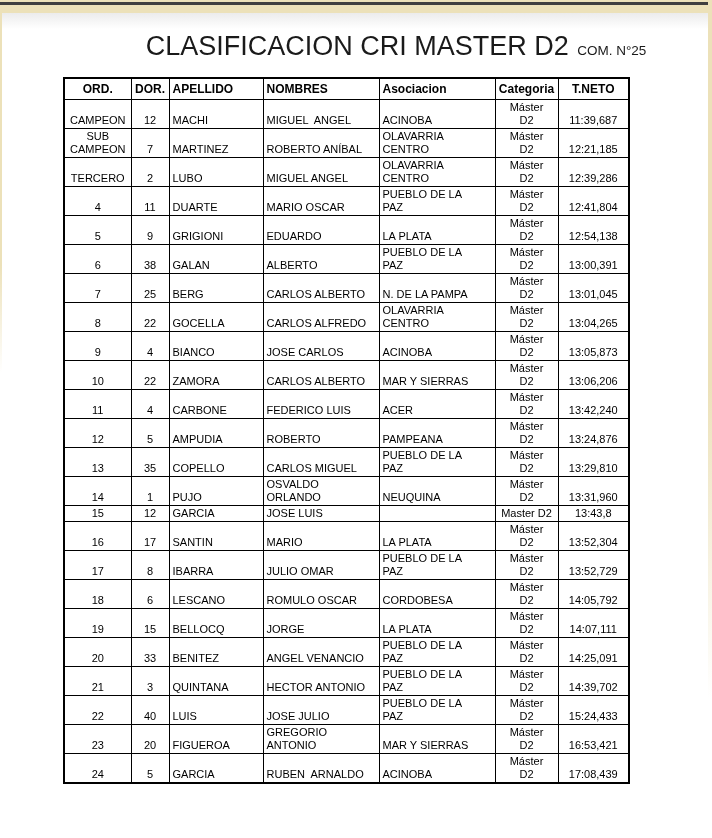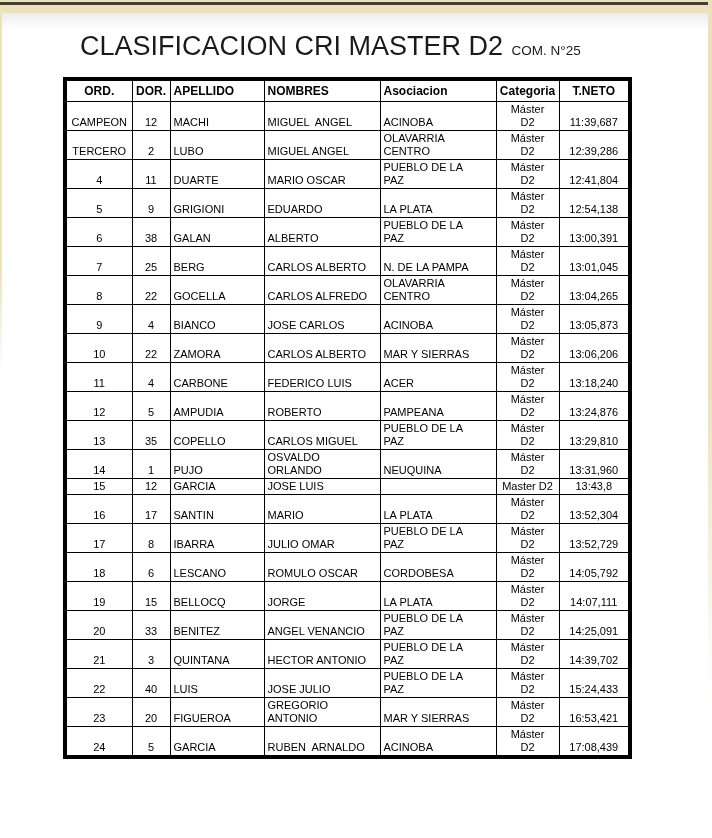--- a/index.html
+++ b/index.html
@@ -40,41 +40,42 @@
   
   .content { position: relative; padding-top: 27px; }
   .hdr {
     text-align: center;
     color: var(--headgray, #595959);
     font-weight: bold;
     font-size: 15px;
     line-height: 22px;
   }
   .title-row {
+    text-align: center;
     margin-left: 80px;
     margin-top: 4px;
     white-space: nowrap;
   }
   .title-main {
     font-size: 27px;
     color: #1a1a1a;
     letter-spacing: 0px;
   }
   .title-suffix {
     font-size: 13.5px;
     color: #1a1a1a;
     margin-left: 4px;
   }
   
   table.results {
     margin: 15px 0 0 63px;
     width: 565px;
     border-collapse: collapse;
     table-layout: fixed;
-    border: 4px solid #000000;
+    border: 2px solid #000000;
   }
   table.results th, table.results td {
     border: 1px solid #000;
     padding: 1px 3px;
     font-size: 11px;
     line-height: 13px;
     color: #000;
     vertical-align: bottom;
     white-space: pre-wrap;
     overflow: hidden;
@@ -137,20 +138,32 @@
             <td class="c0">CAMPEON</td>
             <td class="c1">12</td>
             <td class="c2">MACHI</td>
             <td class="c3">MIGUEL  ANGEL</td>
             <td class="c4">ACINOBA</td>
             <td class="c5">Máster
 D2</td>
             <td class="c6">11:39,687</td>
           </tr>
           <tr>
+            <td class="c0">SUB
+CAMPEON</td>
+            <td class="c1">7</td>
+            <td class="c2">MARTINEZ</td>
+            <td class="c3">ROBERTO ANÍBAL</td>
+            <td class="c4">OLAVARRIA
+CENTRO</td>
+            <td class="c5">Máster
+D2</td>
+            <td class="c6">12:21,185</td>
+          </tr>
+          <tr>
             <td class="c0">TERCERO</td>
             <td class="c1">2</td>
             <td class="c2">LUBO</td>
             <td class="c3">MIGUEL ANGEL</td>
             <td class="c4">OLAVARRIA
 CENTRO</td>
             <td class="c5">Máster
 D2</td>
             <td class="c6">12:39,286</td>
           </tr>
@@ -228,21 +241,21 @@
             <td class="c6">13:06,206</td>
           </tr>
           <tr>
             <td class="c0">11</td>
             <td class="c1">4</td>
             <td class="c2">CARBONE</td>
             <td class="c3">FEDERICO LUIS</td>
             <td class="c4">ACER</td>
             <td class="c5">Máster
 D2</td>
-            <td class="c6">13:18,240</td>
+            <td class="c6">13:42,240</td>
           </tr>
           <tr>
             <td class="c0">12</td>
             <td class="c1">5</td>
             <td class="c2">AMPUDIA</td>
             <td class="c3">ROBERTO</td>
             <td class="c4">PAMPEANA</td>
             <td class="c5">Máster
 D2</td>
             <td class="c6">13:24,876</td>

